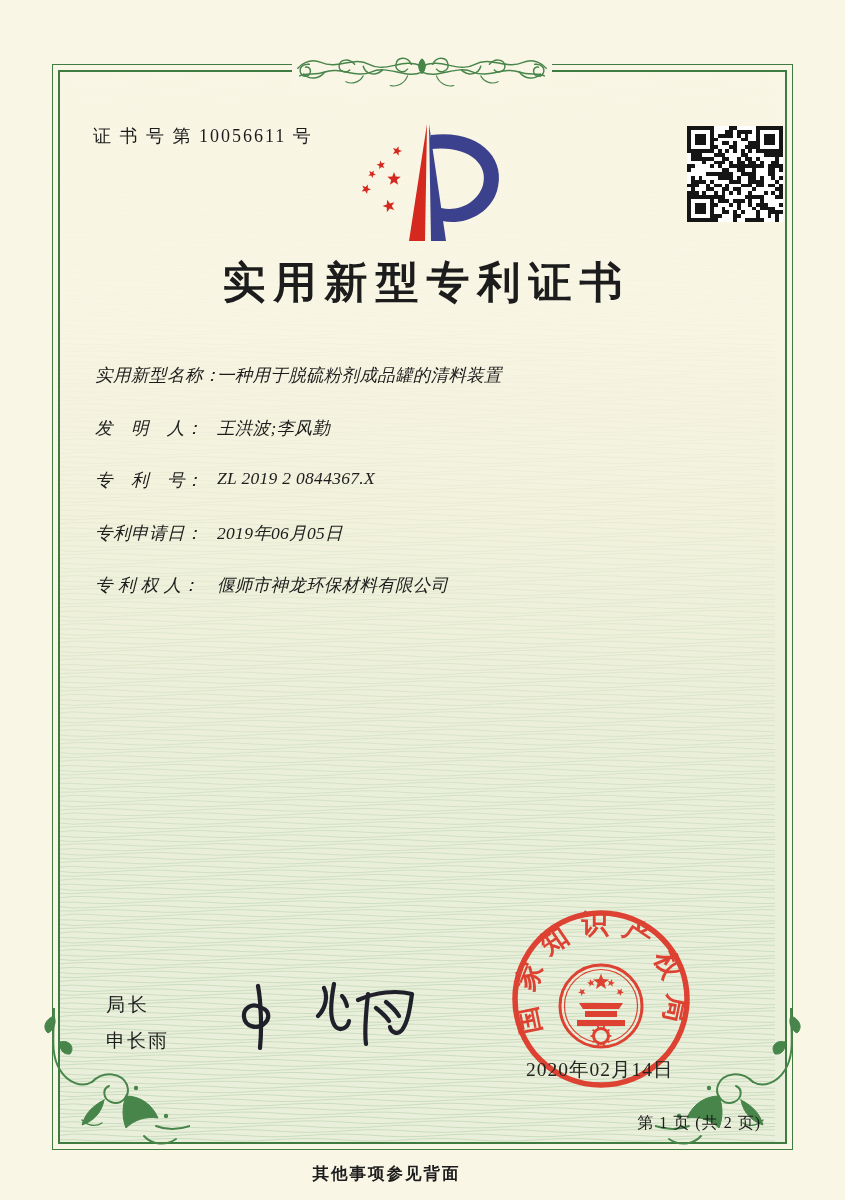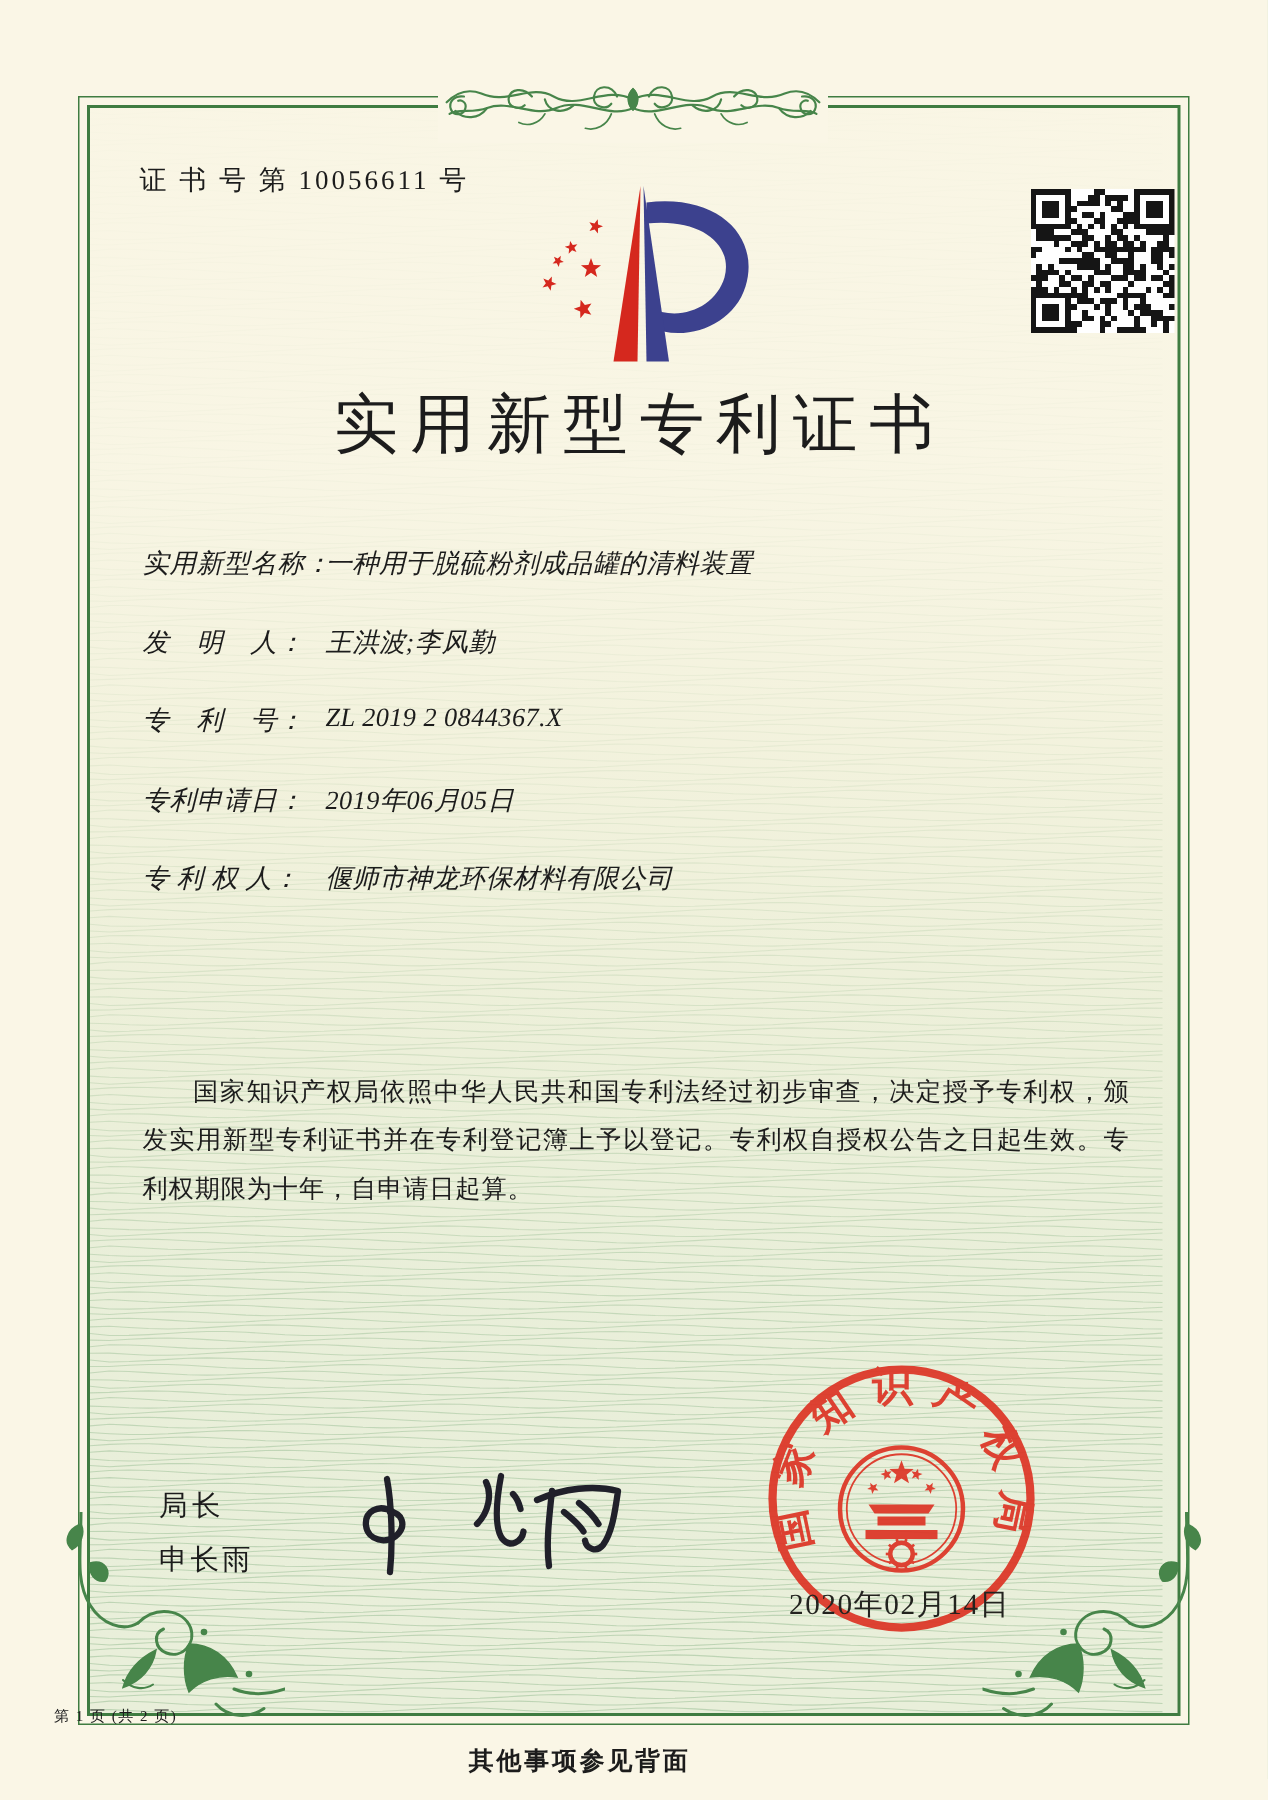--- a/index.html
+++ b/index.html
@@ -19,44 +19,44 @@
     background:linear-gradient(180deg,
       rgba(250,246,229,.96) 0%,rgba(250,246,229,.9) 22%,rgba(246,243,222,.72) 40%,
       rgba(240,240,216,.45) 58%,rgba(234,238,214,.2) 72%,rgba(230,236,212,.05) 86%,
       rgba(228,236,212,0) 100%);}
   
   .top-orn{position:absolute;left:292px;top:50px;width:260px;height:46px;z-index:2;}
   .corner-orn{position:absolute;width:150px;height:145px;z-index:2;}
   #corner-left{left:40px;top:1008px;}
   #corner-right{left:655px;top:1008px;}
   
-  .cert-no{position:absolute;left:93px;top:108px;font-size:18px;letter-spacing:2px;z-index:2;}
+  .cert-no{position:absolute;left:93px;top:124px;font-size:18px;letter-spacing:2px;z-index:2;}
   #logo-svg{position:absolute;left:345px;top:121px;width:172px;height:124px;z-index:2;}
   #qr-svg{position:absolute;left:687px;top:126px;width:96px;height:96px;z-index:2;}
   .title{position:absolute;left:60px;width:725px;top:254px;text-align:center;
-    font-size:43px;font-weight:400;letter-spacing:8px;padding-left:8px;box-sizing:border-box;z-index:2;}
+    font-size:43px;font-weight:700;letter-spacing:8px;padding-left:8px;box-sizing:border-box;z-index:2;}
   
   .fields{position:absolute;left:95px;top:363px;width:660px;z-index:2;font-size:17.5px;}
   .field-row{height:52.6px;position:relative;white-space:nowrap;font-style:italic;}
   .field-label{display:inline-block;width:122px;letter-spacing:.5px;vertical-align:top;}
   .field-value{letter-spacing:.3px;}
   .second-label{position:absolute;left:333px;top:0;}
   .second-value{position:absolute;left:448px;top:0;letter-spacing:.3px;}
   
   .paras{position:absolute;left:95px;top:712px;width:658px;z-index:2;
     font-size:16.8px;line-height:1.93;text-align:justify;letter-spacing:.6px;}
   .paras p{margin:0;text-indent:2em;}
   
   .commissioner{position:absolute;left:106px;top:995px;z-index:2;font-size:19px;line-height:1.0;}
   .commissioner .c-title{letter-spacing:3px;display:block;}
   .commissioner .c-name{letter-spacing:2px;display:block;margin-top:17px;}
   #signature-svg{position:absolute;left:238px;top:978px;width:180px;height:80px;z-index:3;}
   #seal-svg{position:absolute;left:505px;top:903px;width:192px;height:192px;z-index:2;opacity:.93;}
   .seal-date{position:absolute;left:526px;top:1056px;font-size:19.5px;letter-spacing:1px;z-index:3;color:#23231f;}
-  .page-info{position:absolute;left:60px;width:725px;top:1137px;text-align:left;font-size:10px;
+  .page-info{position:absolute;left:60px;width:725px;top:1113px;text-align:right;font-size:16px;
     letter-spacing:1px;z-index:2;transform:translateX(-24px);}
   .back-note{position:absolute;left:0;width:845px;top:1163px;text-align:center;font-size:16.5px;
     font-weight:600;letter-spacing:2px;z-index:2;transform:translateX(-36px);}
 </style>
 </head>
 <body>
 
 <svg id="guilloche-svg" viewBox="0 0 725 1070" preserveAspectRatio="none">
     <rect x="0" y="0" width="725" height="1070" fill="#e9efda"></rect>
     <path d="M0,3.0 L13,4.33 L26,3.96 L39,3.23 L52,2.42 L65,1.82 L78,1.66 L91,1.99 L104,2.70 L117,3.52 L130,4.15 L143,4.35 L156,4.05 L169,3.36 L182,2.53 L195,1.89 L208,1.65 L221,1.92 L234,2.58 L247,3.41 L260,4.08 L273,4.35 L286,4.12 L299,3.48 L312,2.65 L325,1.96 L338,1.65 L351,1.85 L364,2.47 L377,3.29 L390,4.00 L403,4.34 L416,4.19 L429,3.59 L442,2.78 L455,2.05 L468,1.67 L481,1.79 L494,2.35 L507,3.16 L520,3.91 L533,4.32 L546,4.24 L559,3.70 L572,2.90 L585,2.14 L598,1.70 L611,1.74 L624,2.25 L637,3.04 L650,3.81 L663,4.29 L676,4.28 L689,3.80 L702,3.03 L715,2.24" fill="none" stroke="#b5cfad" stroke-width="0.7" opacity="0.85"></path>
@@ -723,21 +723,20 @@
   <div class="field-row">
     <span class="field-label">专 利 权 人：</span><span class="field-value">偃师市神龙环保材料有限公司</span>
     
     
   </div>
 
 
 </div>
 
 <div class="paras">
-  <p>国家知识产权局依照中华人民共和国专利法经过初步审查，决定授予专利权，颁发实用新型专利证书并在专利登记簿上予以登记。专利权自授权公告之日起生效。专利权期限为十年，自申请日起算。</p>
 </div>
 
 <div class="commissioner">
   <span class="c-title">局长</span>
   <span class="c-name">申长雨</span>
 </div>
 
 <svg id="signature-svg" viewBox="0 0 180 80">
   <g stroke="#20202a" stroke-width="4.2" fill="none" stroke-linecap="round" stroke-linejoin="round">
     <path d="M24,30 c-10,-6 -19,0 -18,9 c1,10 14,13 21,6 c6,-6 3,-15 -5,-15"></path>

